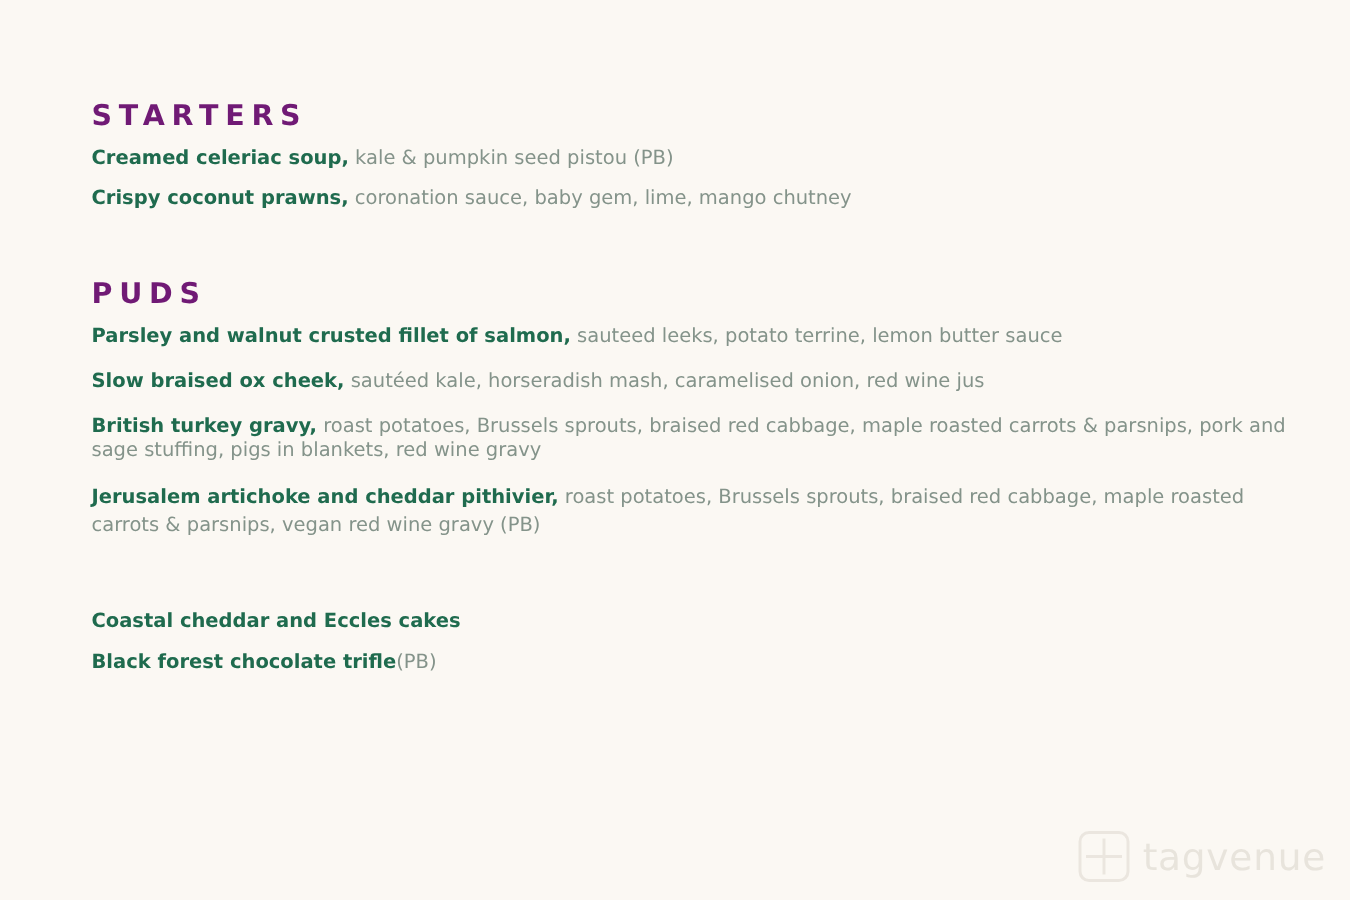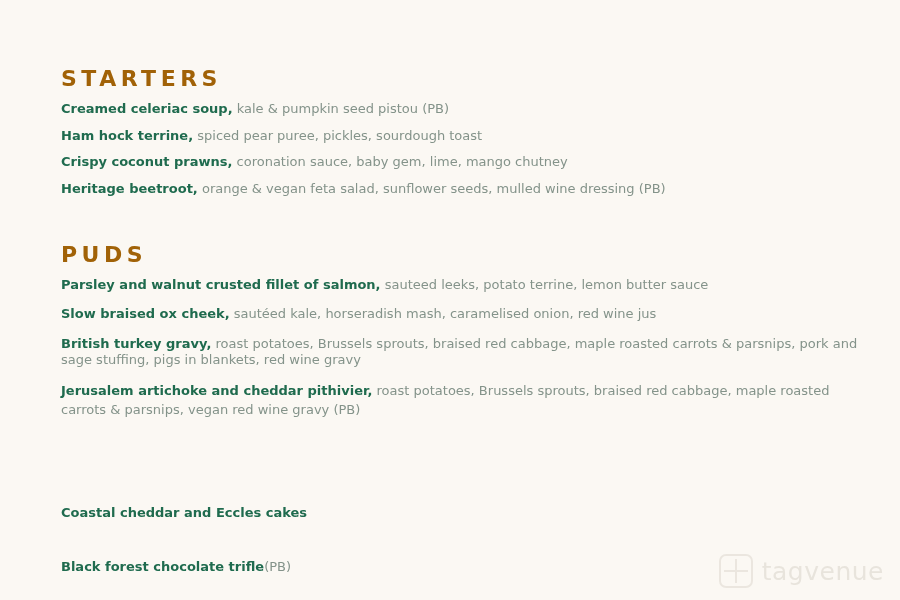--- a/index.html
+++ b/index.html
@@ -35,22 +35,22 @@
   .content {
     position: absolute;
     left: 61px;
     top: 66px;
     width: 800px;
   }
 
   .section { margin-bottom: 0; }
 
   .section-title {
-    color: #a16207;
-    font-size: 22px;
+    color: #701a75;
+    font-size: 19px;
     font-weight: 700;
     letter-spacing: 4.5px;
     margin: 0 0 10px 0;
     font-family: "DejaVu Sans", sans-serif;
   }
 
   .item {
     margin: 0 0 10px 0;
     font-size: 13px;
     line-height: 1.28;
@@ -65,21 +65,21 @@
     color: #84938a;
     font-weight: 400;
   }
 
   .spacer-starters { height: 34px; }
   .spacer-mains { height: 34px; }
 
   .mains .item { margin-bottom: 13px; }
   .mains .item.wide { line-height: 1.45; }
 
-  .puds .item { margin-bottom: 10px; margin-top: 38px; }
+  .puds .item { margin-bottom: 10px; }
 
   
   .watermark {
     position: absolute;
     right: 16px;
     bottom: 12px;
     display: flex;
     align-items: center;
     gap: 9px;
     opacity: 0.55;
@@ -131,30 +131,22 @@
   <div class="content">
 
     <div class="section starters">
       <h2 class="section-title">STARTERS</h2>
 
       <p class="item">
         <span class="name">Creamed celeriac soup,</span>
         <span class="desc">kale &amp; pumpkin seed pistou (PB)</span>
       </p>
       <p class="item">
-        <span class="name">Ham hock terrine,</span>
-        <span class="desc">spiced pear puree, pickles, sourdough toast</span>
-      </p>
-      <p class="item">
         <span class="name">Crispy coconut prawns,</span>
         <span class="desc">coronation sauce, baby gem, lime, mango chutney</span>
-      </p>
-      <p class="item">
-        <span class="name">Heritage beetroot,</span>
-        <span class="desc">orange &amp; vegan feta salad, sunflower seeds, mulled wine dressing (PB)</span>
       </p>
     </div>
 
     <div class="spacer-starters"></div>
 
     <div class="section mains">
       <h2 class="section-title">PUDS</h2>
 
       <p class="item">
         <span class="name">Parsley and walnut crusted fillet of salmon,</span>

